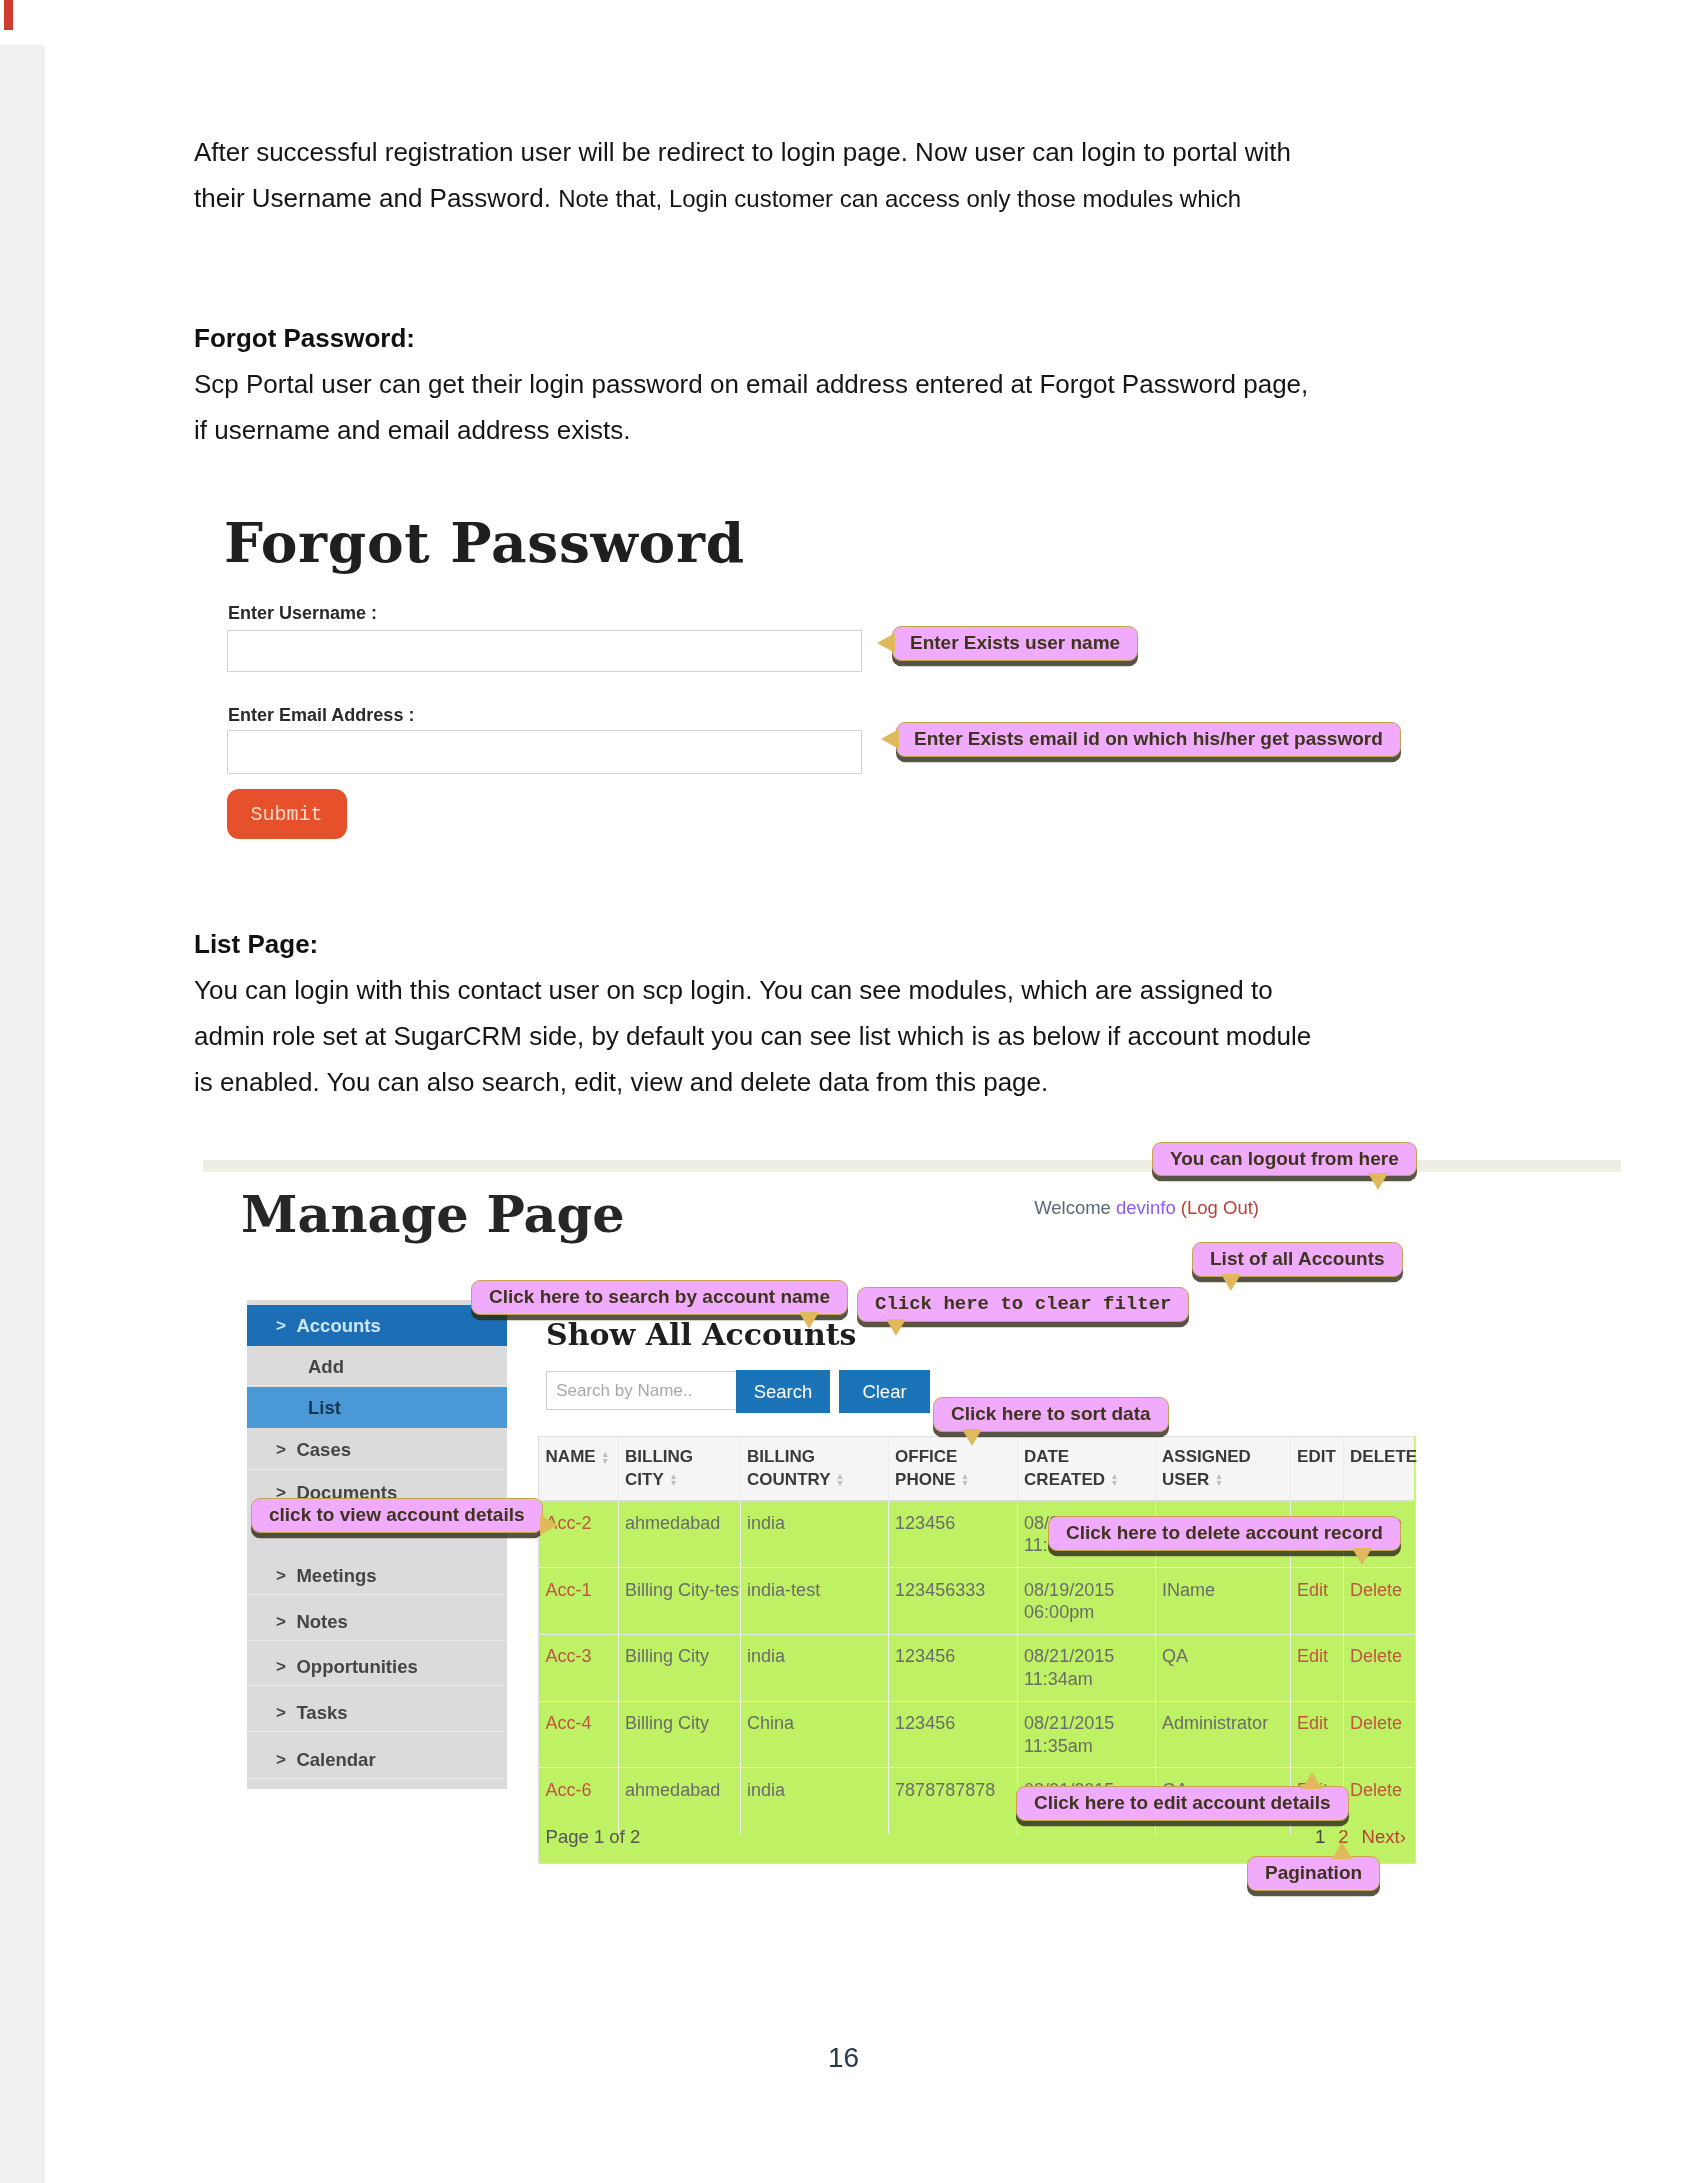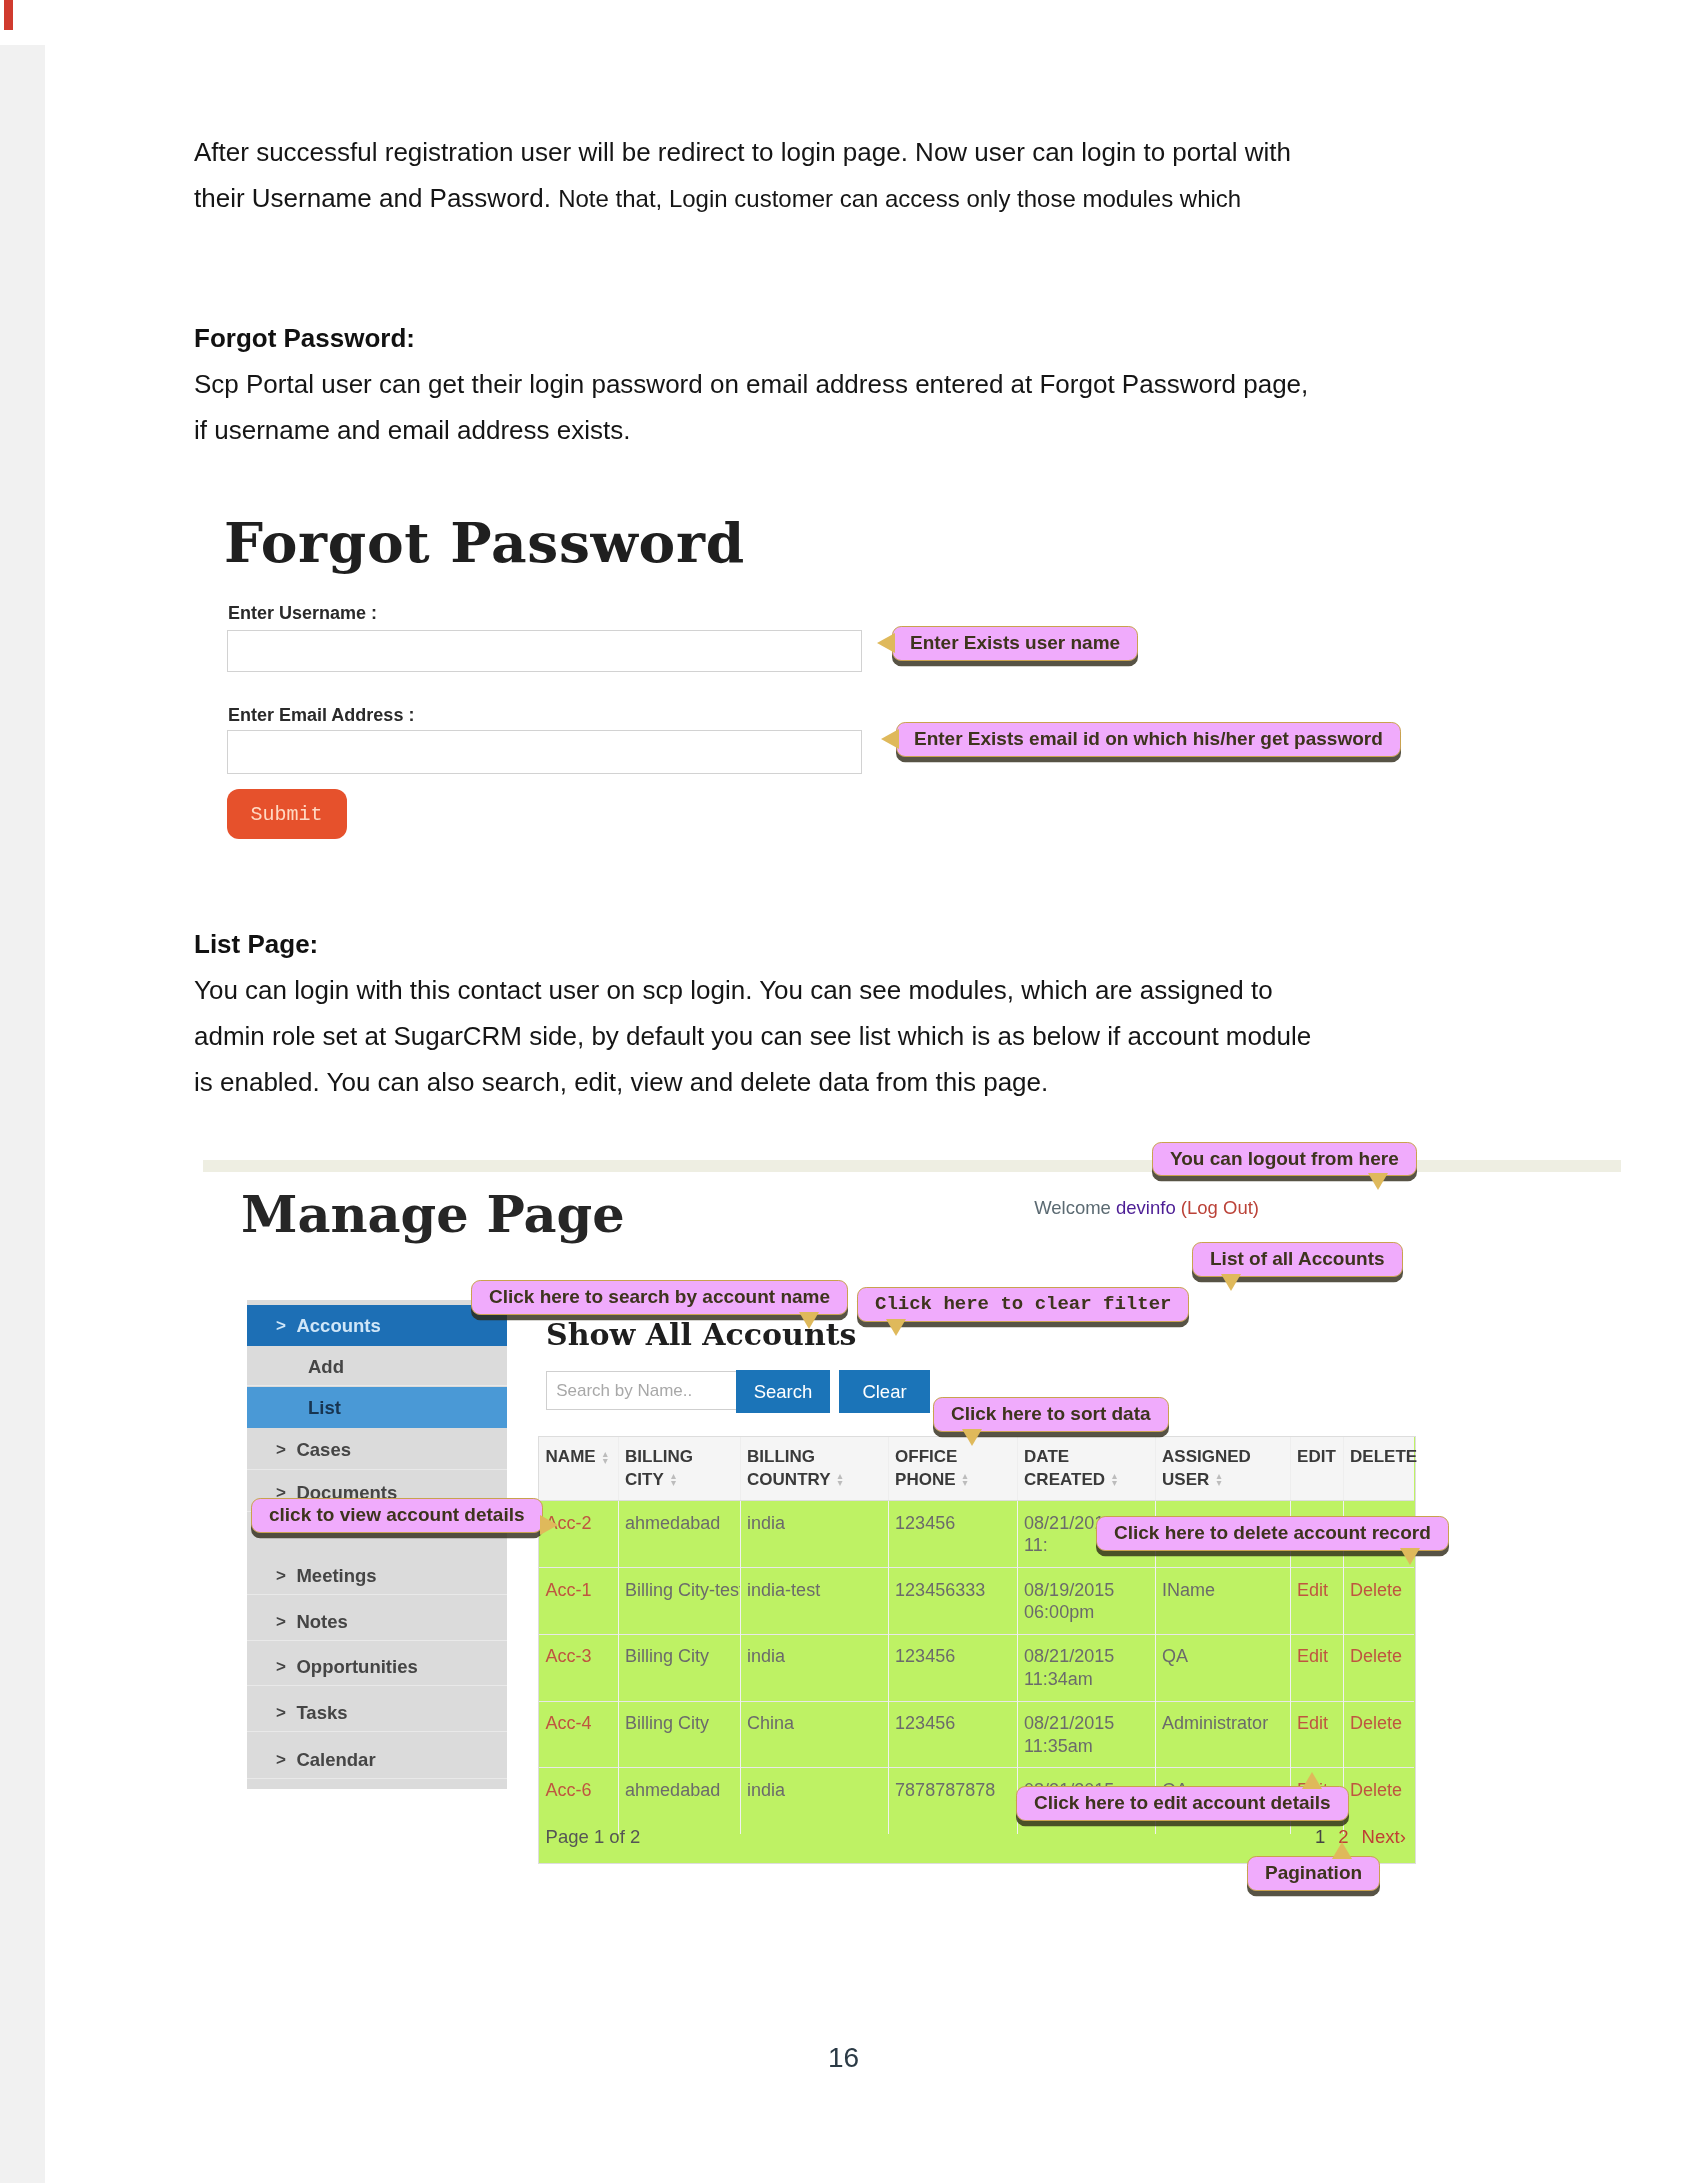--- a/index.html
+++ b/index.html
@@ -41,21 +41,21 @@
   .t-br::after{right:28px;bottom:-25px;border-top:17px solid #dfb95b;}
   .t-tr::after{right:26px;top:-25px;border-bottom:17px solid #dfb95b;}
   .t-t::after{left:64%;top:-25px;border-bottom:17px solid #dfb95b;}
 
   
   .mp-topbar{left:5.3px;top:25px;width:1418px;height:12px;background:#eeeee2;}
   .mp-title{left:43px;top:49px;font-family:"DejaVu Serif",serif;font-weight:bold;
             font-size:51px;color:#262626;}
   .welcome{top:62px;right:369px;font-size:18.5px;white-space:nowrap;}
   .welcome .w1{color:#5b6a72;}
-  .welcome .w2{color:#4c1d95;}
+  .welcome .w2{color:#8b5cf6;}
   .welcome .w3{color:#bb4238;}
 
   .sidebar{left:49px;top:165px;width:260px;height:489px;background:#dbdbdb;}
   .sb-item{position:absolute;left:0;right:0;display:flex;align-items:center;
            font-size:18.5px;font-weight:bold;color:#454545;padding-left:29px;
            box-sizing:border-box;border-bottom:1.3px solid #e9e9e9;}
   .sb-item .chev{margin-right:10.5px;font-size:17px;}
   .sb-child{padding-left:61px;}
   .sb-active{background:#1d6fb5;color:#cfe6f8;border-bottom:none;}
   .sb-selected{background:#4a99d6;color:#173450;border-bottom:none;}
@@ -306,21 +306,21 @@
     <div class="pgrow">
       <span class="pginfo">Page 1 of 2</span>
       <span class="pglinks">
         <span class="pg-cur">1</span>
         <span class="pg-red">2</span>
         <span class="pg-red">Next›</span>
       </span>
     </div>
   </div>
 
-  <div class="co t-br" style="left:898px;top:381px;">Click here to delete account record</div>
+  <div class="co t-br" style="left:850px;top:381px;">Click here to delete account record</div>
   <div class="co t-tr" style="left:818px;top:651px;">Click here to edit account details</div>
   <div class="co t-t" style="left:1049px;top:721px;">Pagination</div>
 </div>
 
 <div class="abs page-num">16</div>
 
 <style>
   
   .mp-heading{left:348px;top:182px;}
   .mp-search{position:absolute;}

